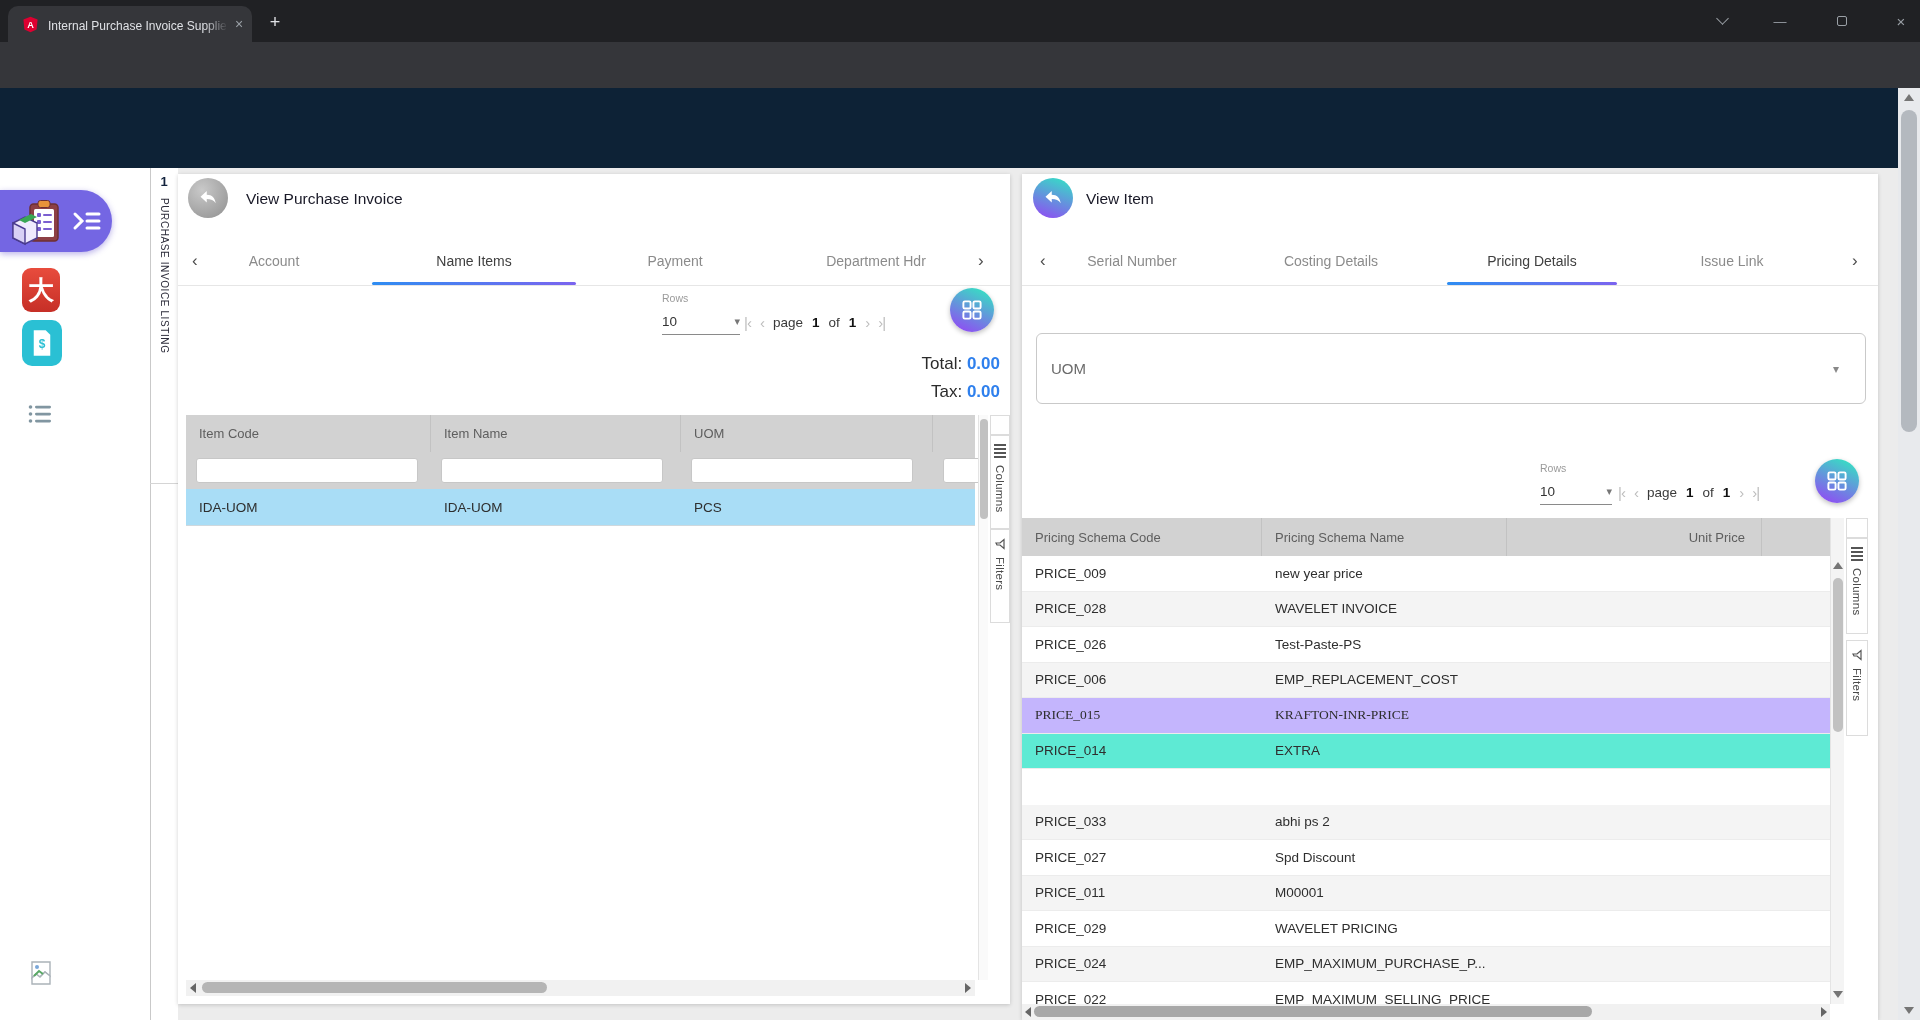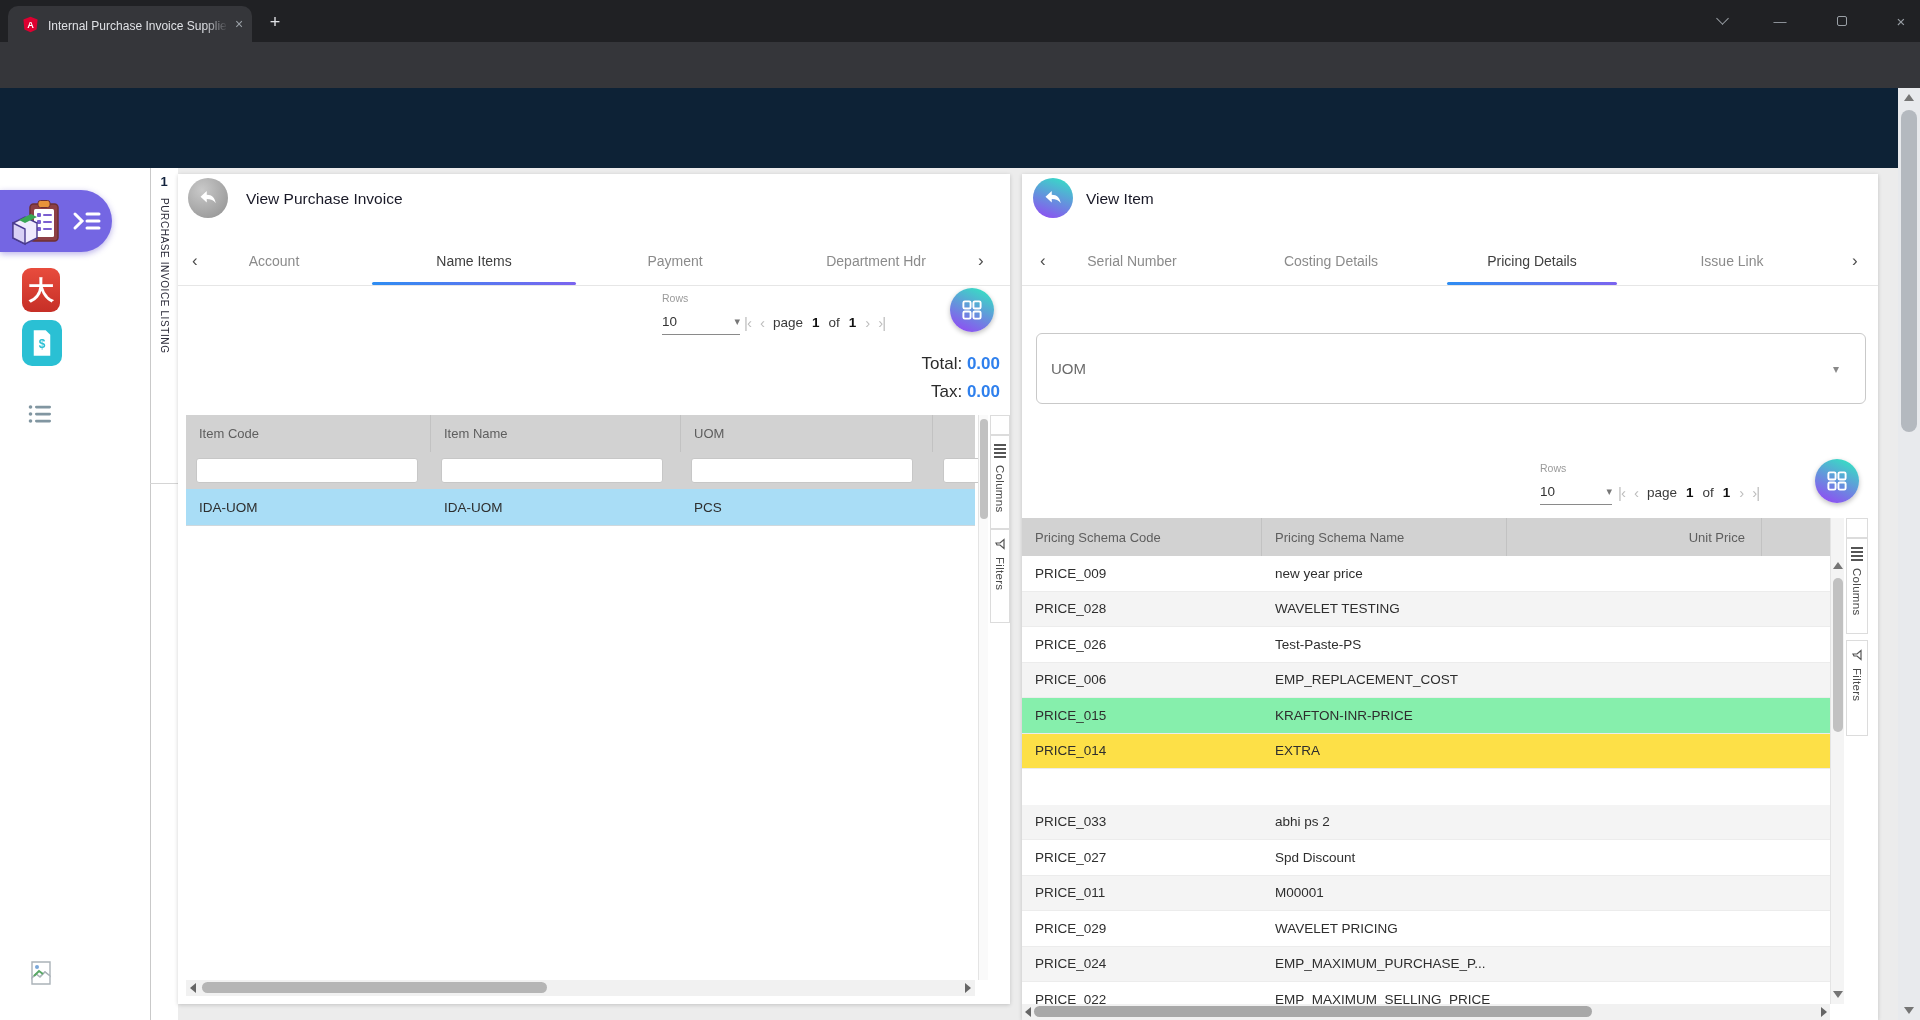--- a/index.html
+++ b/index.html
@@ -398,43 +398,43 @@
   <div id="pricing-body">
 
       <div class="pricing-row abs clickable" style="left: 0px; width: 808px; height: 35.5px; border-bottom: 1px solid rgb(236, 236, 236); top: 382px; background: rgb(255, 255, 255);">
         <div class="td" style="left:0;width:240px">PRICE_009</div>
         <div class="td" style="left:240px;width:245px">new year price</div>
         <div class="td num" style="left:485px;width:255px"></div>
       </div>
 
       <div class="pricing-row abs clickable" style="left: 0px; width: 808px; height: 35.5px; border-bottom: 1px solid rgb(236, 236, 236); top: 417.5px; background: rgb(244, 244, 244);">
         <div class="td" style="left:0;width:240px">PRICE_028</div>
-        <div class="td" style="left:240px;width:245px">WAVELET TESTING</div>
+        <div class="td" style="left:240px;width:245px">WAVELET INVOICE</div>
         <div class="td num" style="left:485px;width:255px"></div>
       </div>
 
       <div class="pricing-row abs clickable" style="left: 0px; width: 808px; height: 35.5px; border-bottom: 1px solid rgb(236, 236, 236); top: 453px; background: rgb(255, 255, 255);">
         <div class="td" style="left:0;width:240px">PRICE_026</div>
         <div class="td" style="left:240px;width:245px">Test-Paste-PS</div>
         <div class="td num" style="left:485px;width:255px"></div>
       </div>
 
       <div class="pricing-row abs clickable" style="left: 0px; width: 808px; height: 35.5px; border-bottom: 1px solid rgb(236, 236, 236); top: 488.5px; background: rgb(244, 244, 244);">
         <div class="td" style="left:0;width:240px">PRICE_006</div>
         <div class="td" style="left:240px;width:245px">EMP_REPLACEMENT_COST</div>
         <div class="td num" style="left:485px;width:255px"></div>
       </div>
 
-      <div class="pricing-row abs clickable" style="left: 0px; width: 808px; height: 35.5px; border-bottom: 1px solid rgb(236, 236, 236); top: 524px; background: #86efac;">
+      <div class="pricing-row abs clickable" style="left: 0px; width: 808px; height: 35.5px; border-bottom: 1px solid rgb(236, 236, 236); top: 524px; background: #c4b5fd; font-family: Liberation Serif, serif;">
         <div class="td" style="left:0;width:240px">PRICE_015</div>
         <div class="td" style="left:240px;width:245px">KRAFTON-INR-PRICE</div>
         <div class="td num" style="left:485px;width:255px"></div>
       </div>
 
-      <div class="pricing-row abs clickable" style="left: 0px; width: 808px; height: 35.5px; border-bottom: 1px solid rgb(236, 236, 236); top: 559.5px; background: #fde047;">
+      <div class="pricing-row abs clickable" style="left: 0px; width: 808px; height: 35.5px; border-bottom: 1px solid rgb(236, 236, 236); top: 559.5px; background: #5eead4;">
         <div class="td" style="left:0;width:240px">PRICE_014</div>
         <div class="td" style="left:240px;width:245px">EXTRA</div>
         <div class="td num" style="left:485px;width:255px"></div>
       </div>
 
       <div class="pricing-row abs clickable" style="left: 0px; width: 808px; height: 35.5px; border-bottom: 1px solid rgb(236, 236, 236); top: 631px; background: rgb(255, 255, 255);">
         <div class="td" style="left:0;width:240px">PRICE_021</div>
         <div class="td num" style="left:485px;width:255px"></div>
       </div>
 

